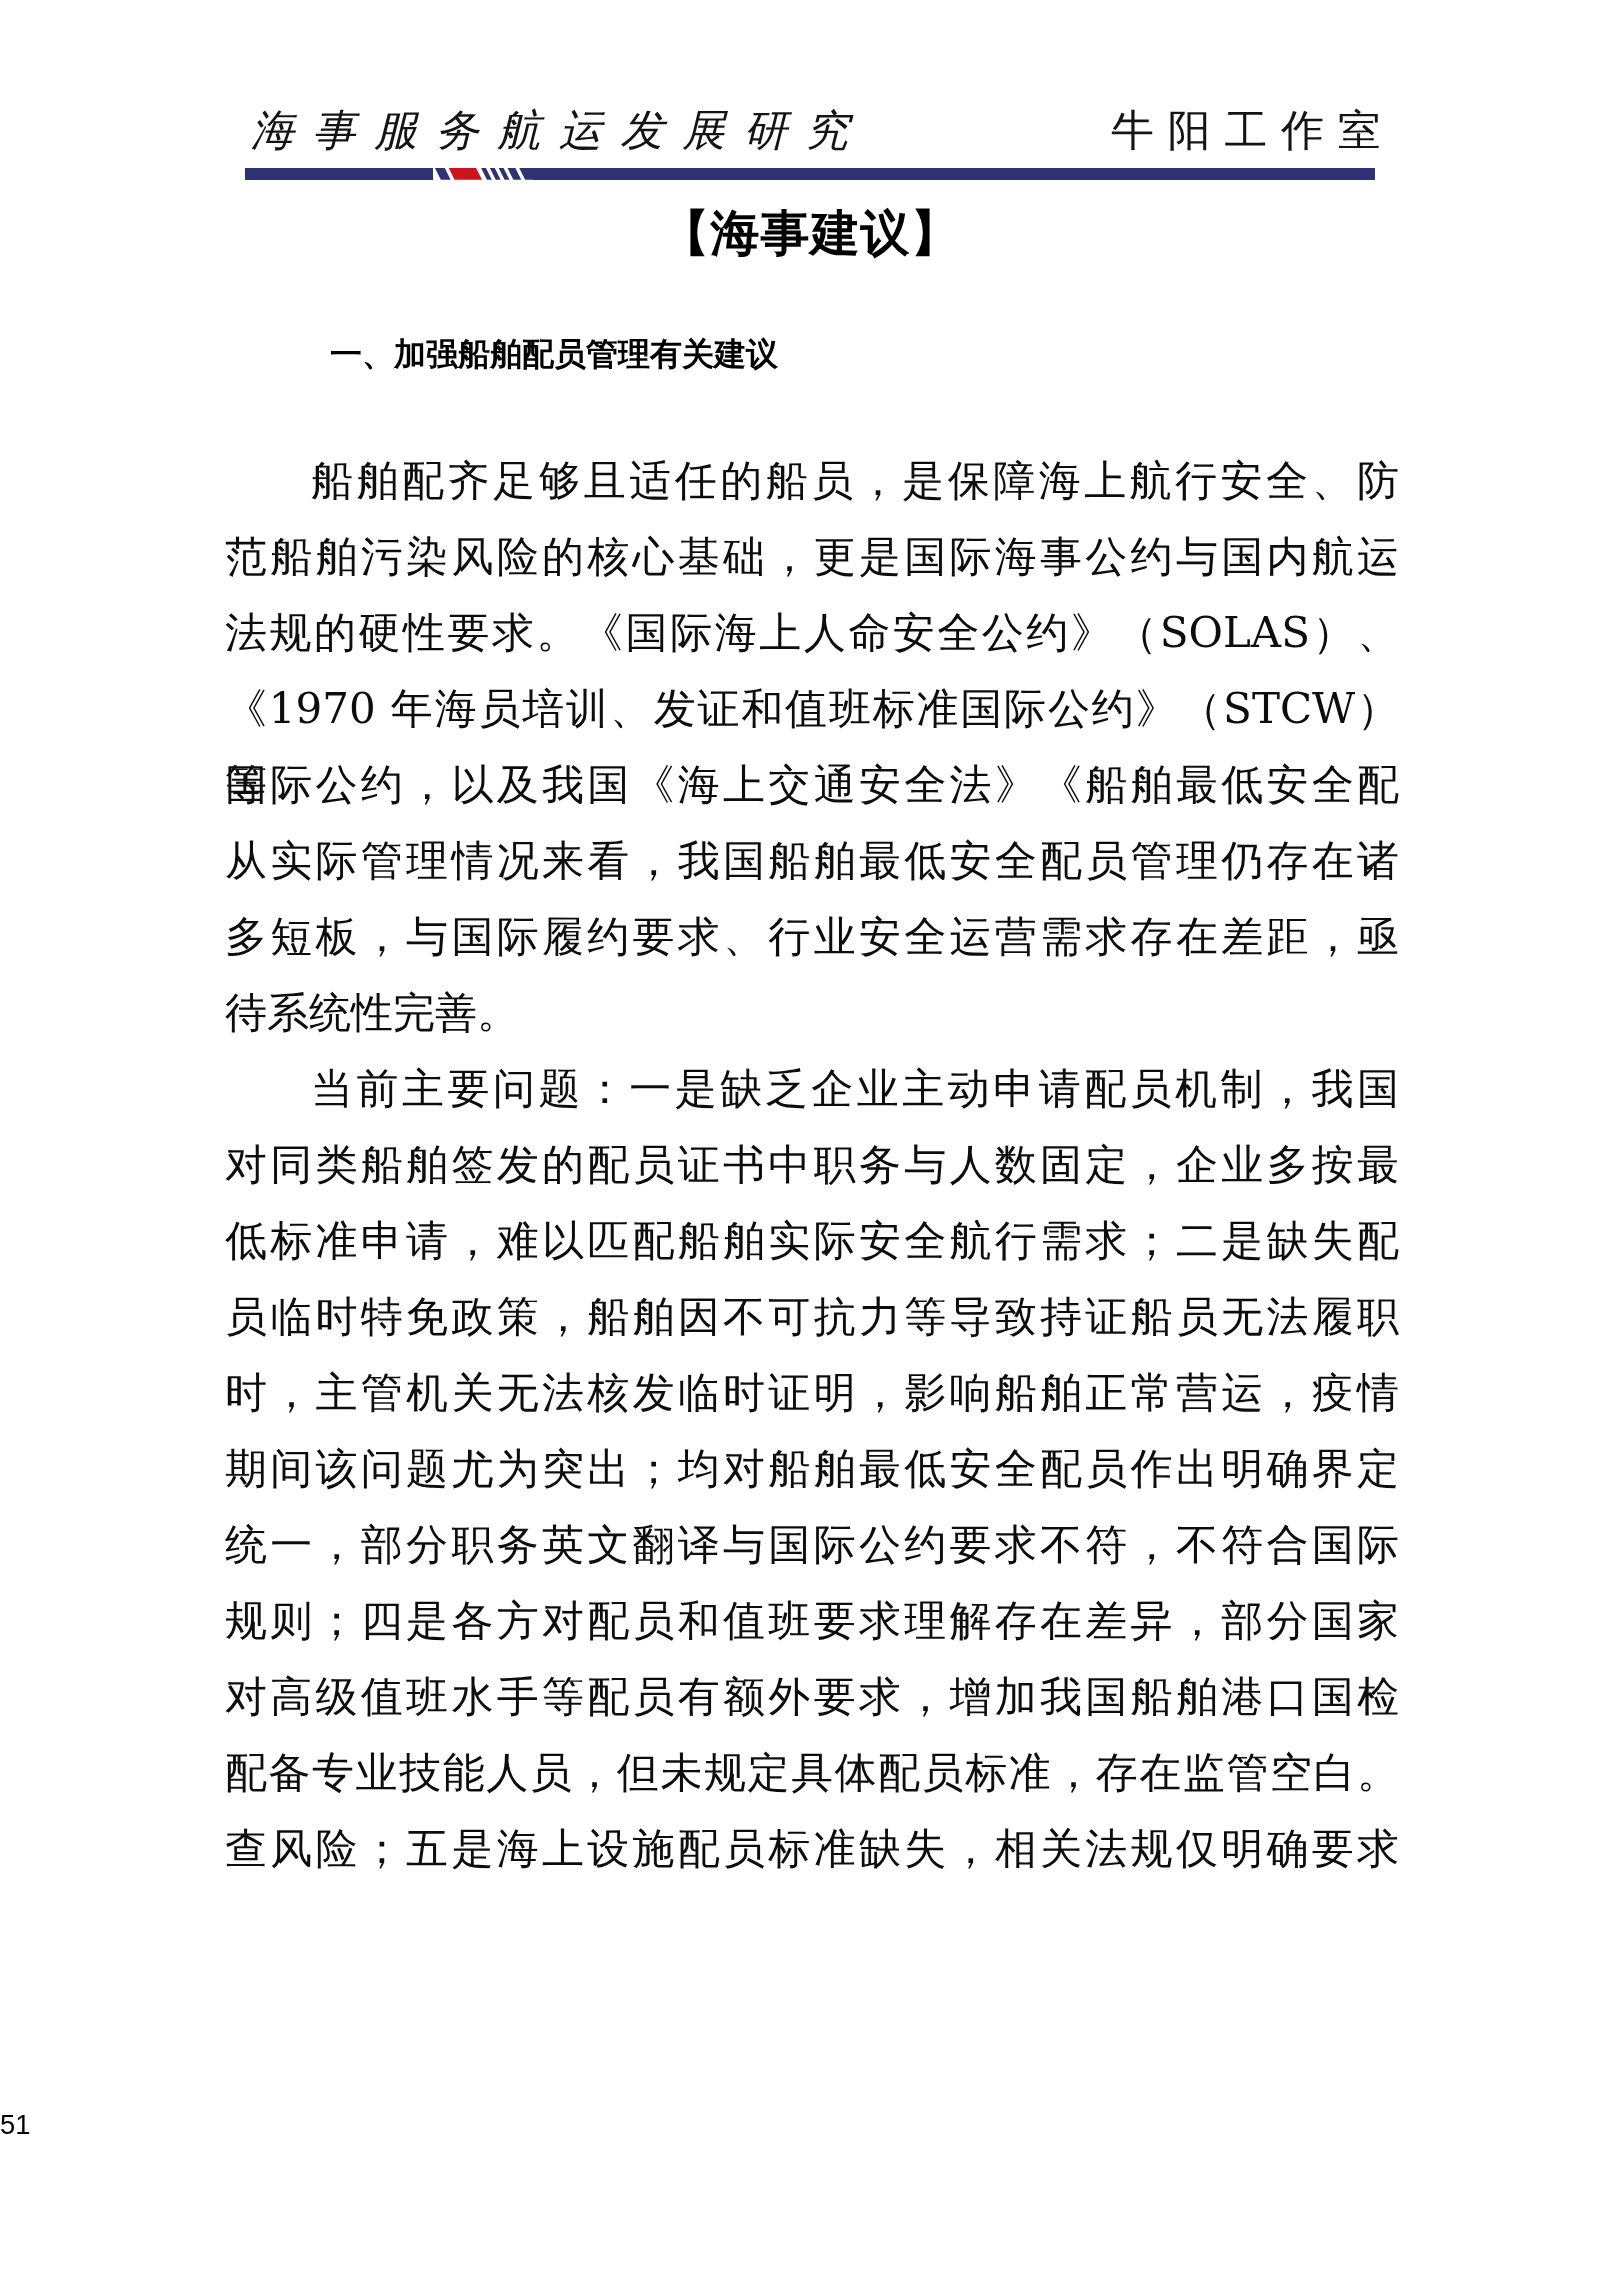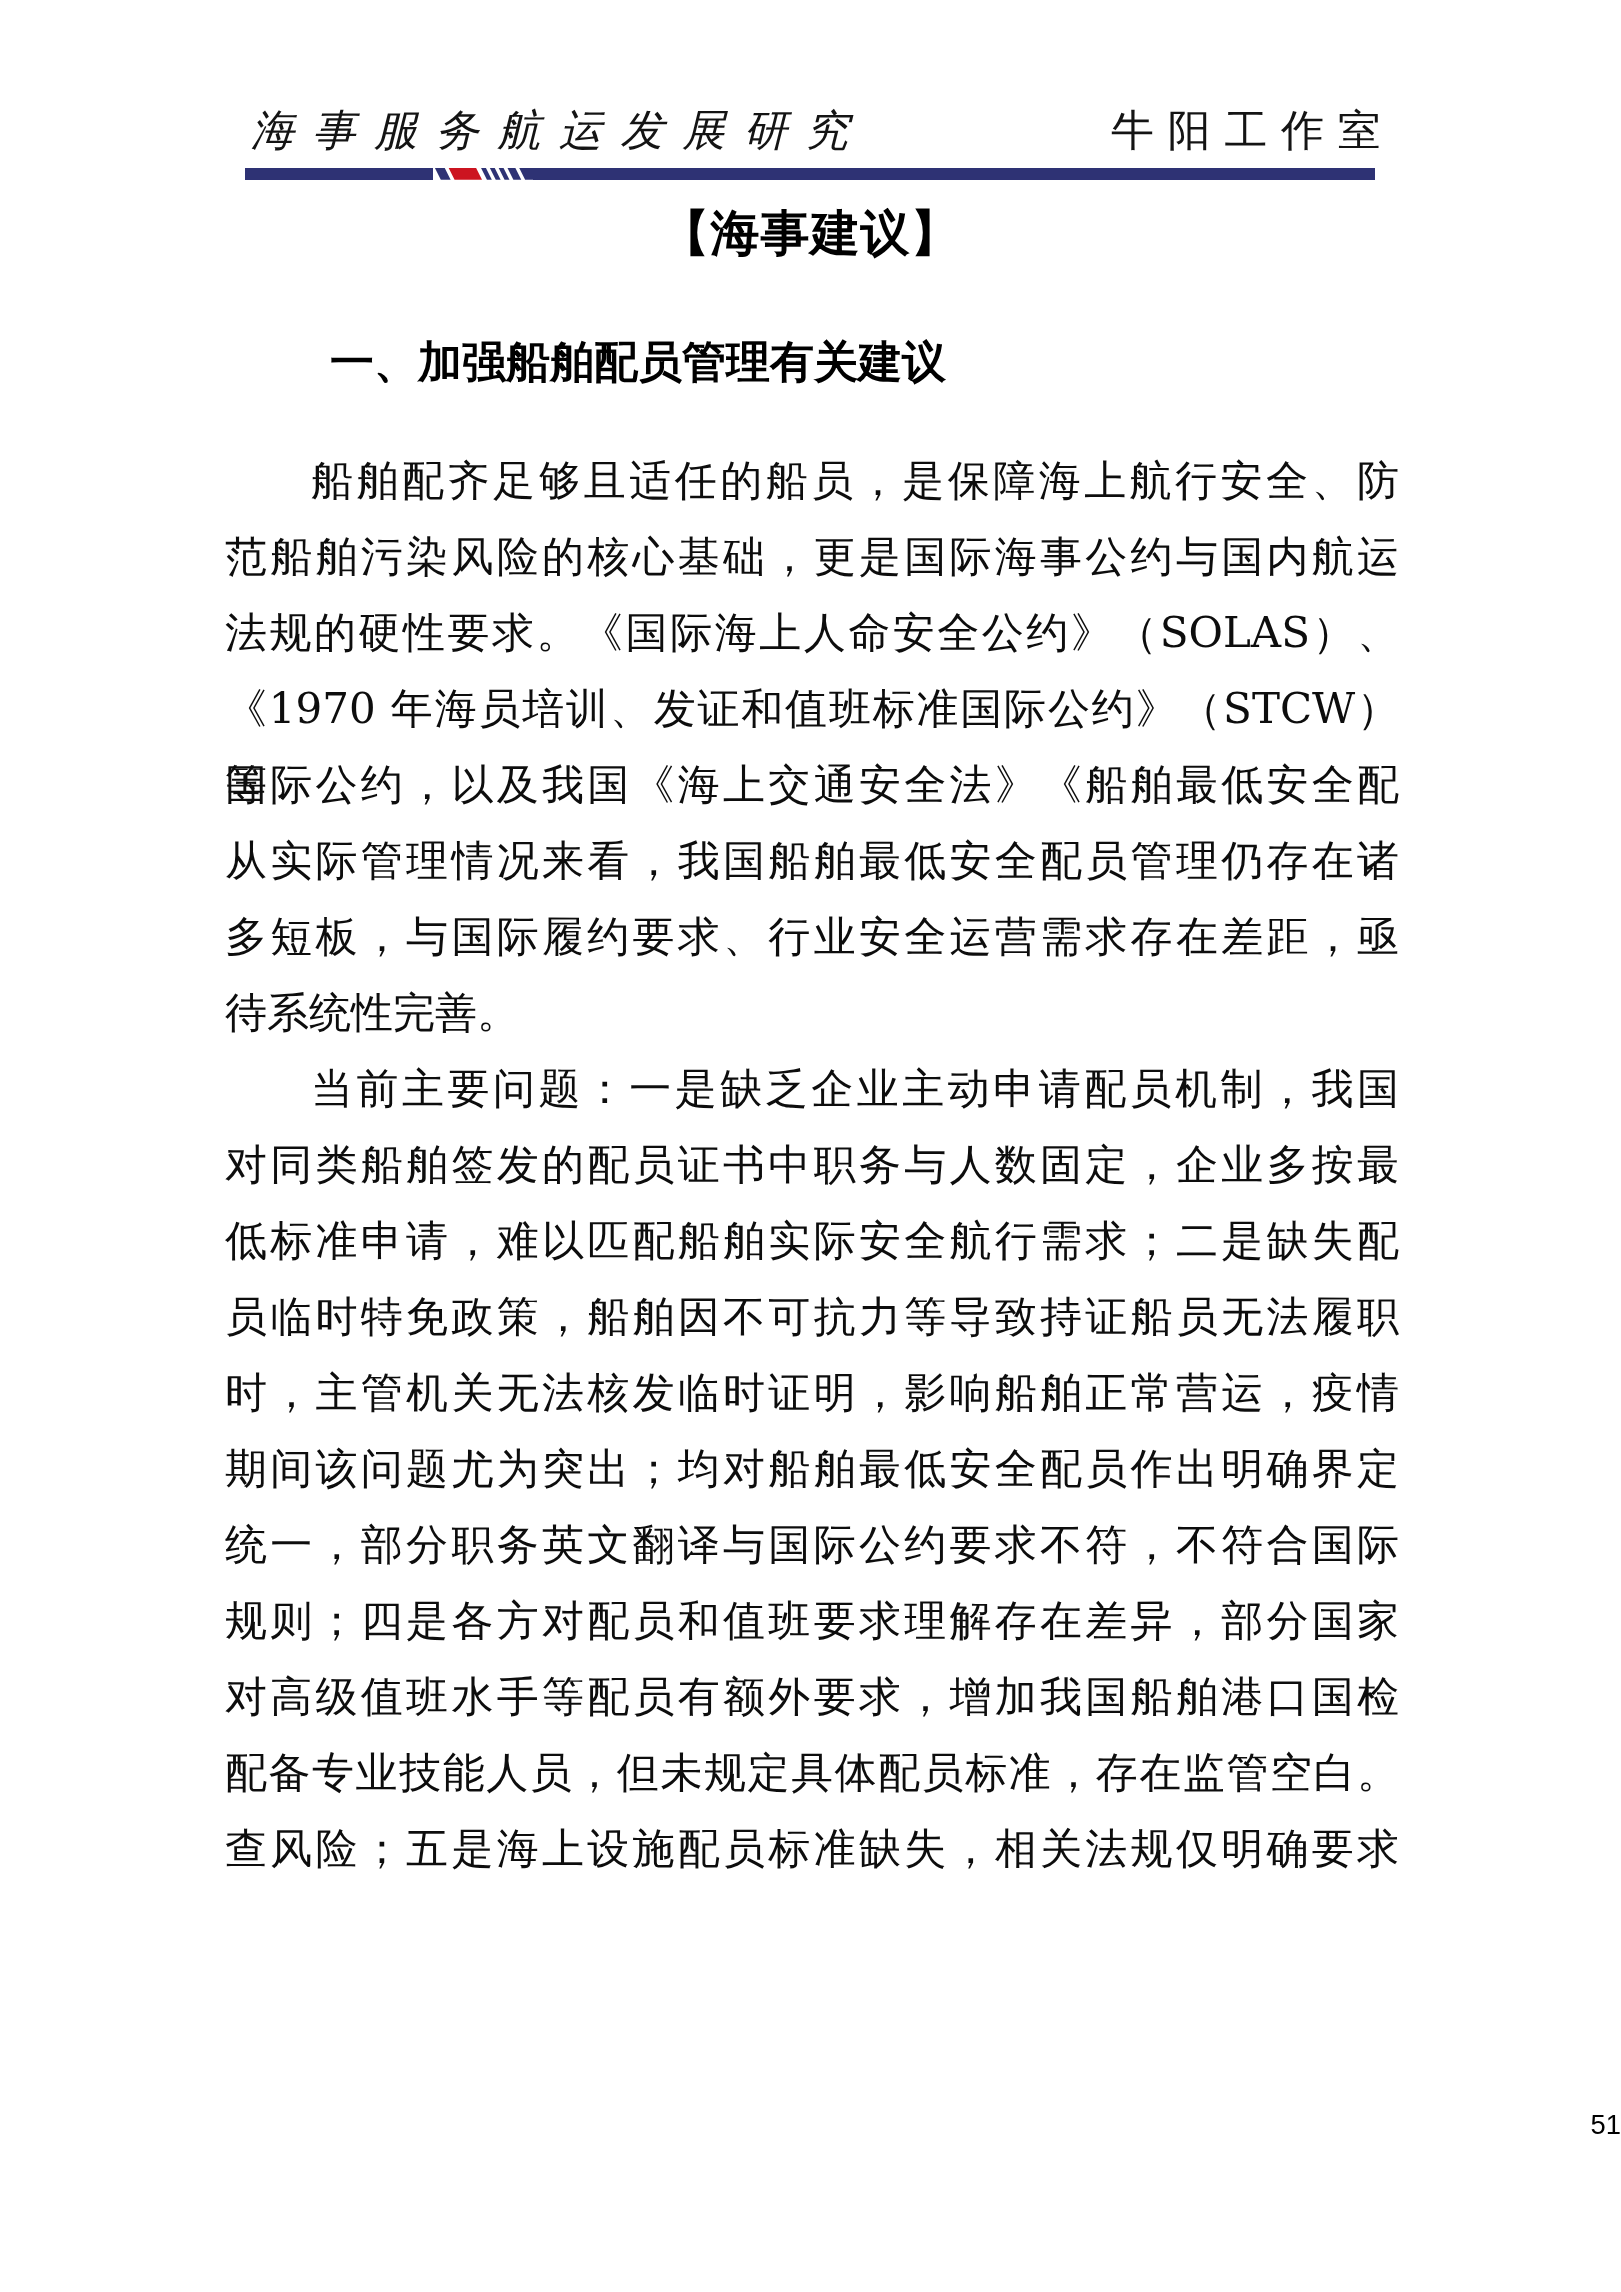--- a/index.html
+++ b/index.html
@@ -59,21 +59,21 @@
     font-size:49px;
     letter-spacing:1px;
     color:#000;
     white-space:nowrap;
   }
   .section-heading{
     position:absolute;
     left:330px; top:333px;
     font-family:"Liberation Sans", sans-serif;
     font-weight:bold;
-    font-size:44px;
+    font-size:32px;
     color:#000;
     white-space:nowrap;
   }
   
   .body-text{
     position:absolute;
     left:225px; top:443px;
     width:1174px;
   }
   .body-line{
@@ -87,21 +87,21 @@
     text-justify:inter-character;
     overflow:visible;
   }
   .body-line.indent{padding-left:86px;}
   .body-line.short{text-align-last:left;}
   
   .page-number{
     position:absolute;
     left:0; top:2109px;
     width:100%;
-    text-align:right;
+    text-align:left;
     font-size:27.4px;
     font-family:"Liberation Sans", sans-serif;
     color:#000;
   }
 </style>
 </head>
 <body>
 
 <div class="page">
 

